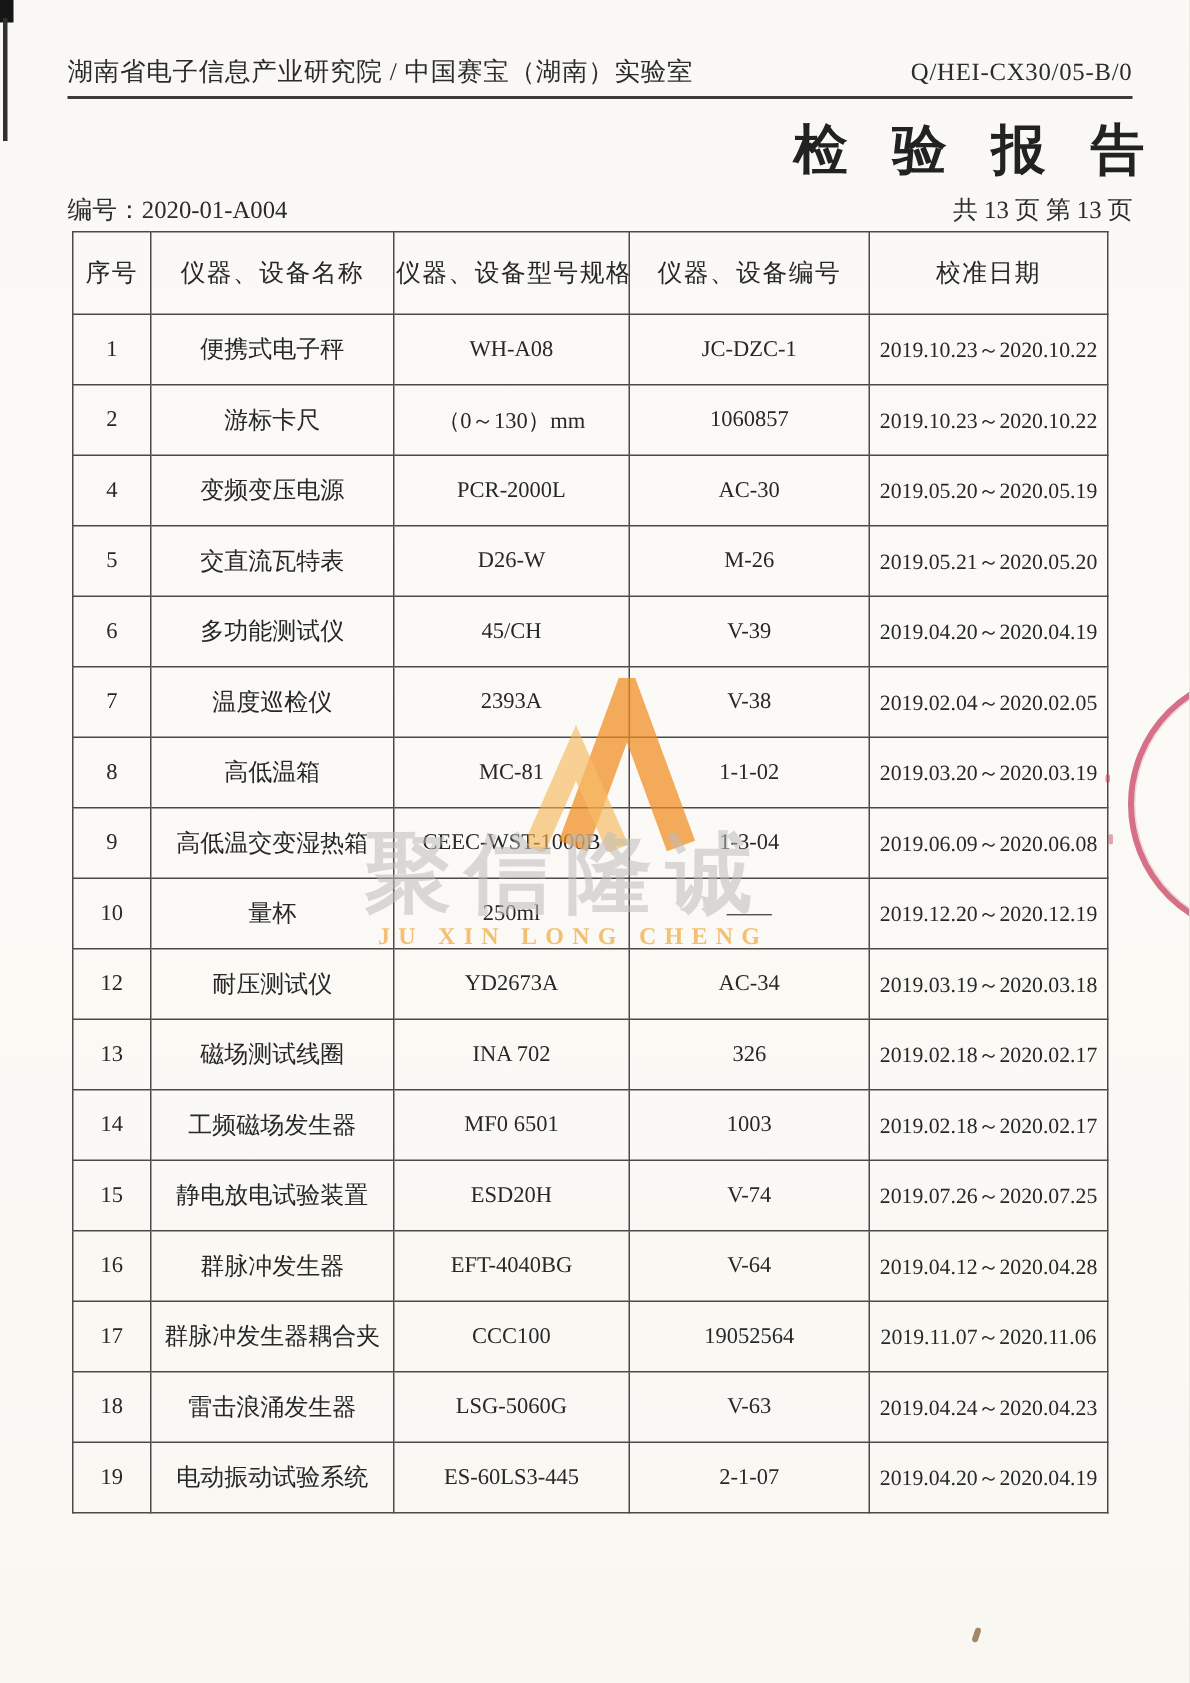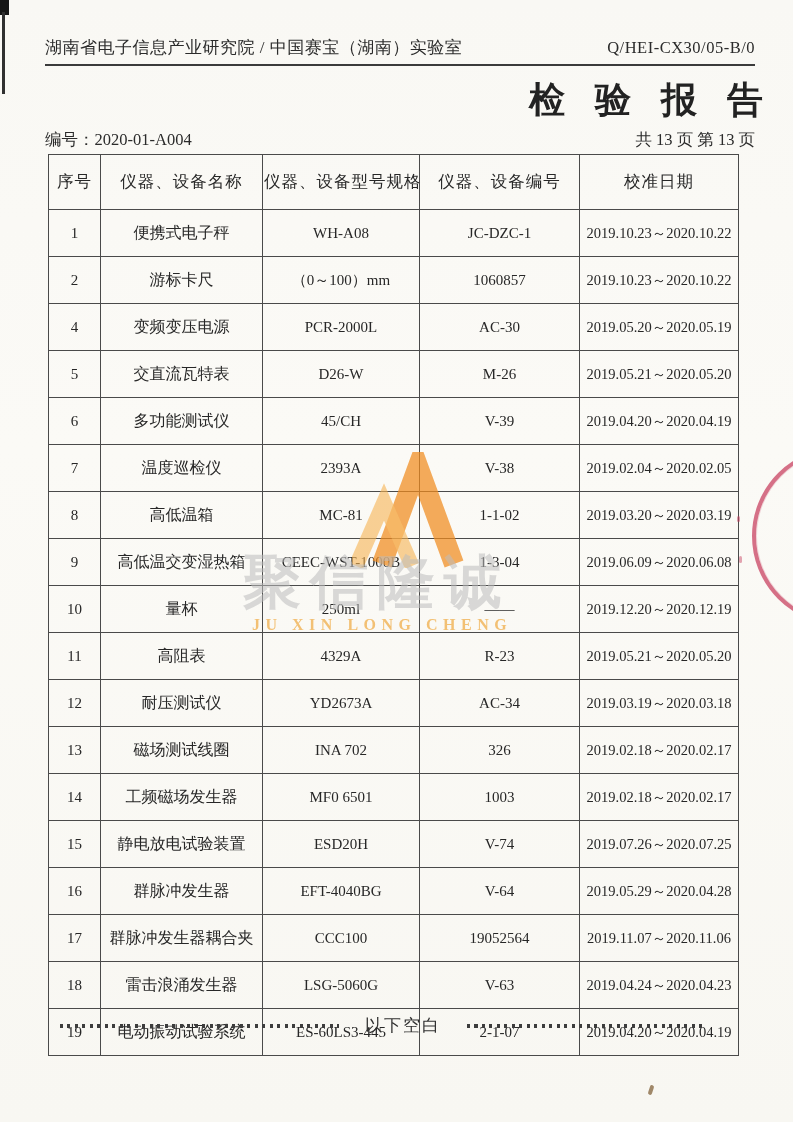--- a/index.html
+++ b/index.html
@@ -104,21 +104,21 @@
         <tr>
           <td class="c-serial">1</td>
           <td class="c-name">便携式电子秤</td>
           <td class="c-model">WH-A08</td>
           <td class="c-no">JC-DZC-1</td>
           <td class="c-date">2019.10.23～2020.10.22</td>
         </tr>
         <tr>
           <td class="c-serial">2</td>
           <td class="c-name">游标卡尺</td>
-          <td class="c-model">（0～100）mm</td>
+          <td class="c-model">（0～130）mm</td>
           <td class="c-no">1060857</td>
           <td class="c-date">2019.10.23～2020.10.22</td>
         </tr>
         <tr>
           <td class="c-serial">4</td>
           <td class="c-name">变频变压电源</td>
           <td class="c-model">PCR-2000L</td>
           <td class="c-no">AC-30</td>
           <td class="c-date">2019.05.20～2020.05.19</td>
         </tr>
@@ -158,27 +158,20 @@
           <td class="c-date">2019.06.09～2020.06.08</td>
         </tr>
         <tr>
           <td class="c-serial">10</td>
           <td class="c-name">量杯</td>
           <td class="c-model">250ml</td>
           <td class="c-no">——</td>
           <td class="c-date">2019.12.20～2020.12.19</td>
         </tr>
         <tr>
-          <td class="c-serial">11</td>
-          <td class="c-name">高阻表</td>
-          <td class="c-model">4329A</td>
-          <td class="c-no">R-23</td>
-          <td class="c-date">2019.05.21～2020.05.20</td>
-        </tr>
-        <tr>
           <td class="c-serial">12</td>
           <td class="c-name">耐压测试仪</td>
           <td class="c-model">YD2673A</td>
           <td class="c-no">AC-34</td>
           <td class="c-date">2019.03.19～2020.03.18</td>
         </tr>
         <tr>
           <td class="c-serial">13</td>
           <td class="c-name">磁场测试线圈</td>
           <td class="c-model">INA 702</td>
@@ -197,21 +190,21 @@
           <td class="c-name">静电放电试验装置</td>
           <td class="c-model">ESD20H</td>
           <td class="c-no">V-74</td>
           <td class="c-date">2019.07.26～2020.07.25</td>
         </tr>
         <tr>
           <td class="c-serial">16</td>
           <td class="c-name">群脉冲发生器</td>
           <td class="c-model">EFT-4040BG</td>
           <td class="c-no">V-64</td>
-          <td class="c-date">2019.05.29～2020.04.28</td>
+          <td class="c-date">2019.04.12～2020.04.28</td>
         </tr>
         <tr>
           <td class="c-serial">17</td>
           <td class="c-name">群脉冲发生器耦合夹</td>
           <td class="c-model">CCC100</td>
           <td class="c-no">19052564</td>
           <td class="c-date">2019.11.07～2020.11.06</td>
         </tr>
         <tr>
           <td class="c-serial">18</td>
@@ -234,20 +227,15 @@
     <path d="M30 112 L66 14 L102 112" fill="none" stroke="#f08c1e" stroke-width="20" opacity="0.85"></path>
     <path d="M4 114 L32 50 L60 114" fill="none" stroke="#f6b352" stroke-width="15" opacity="0.7"></path>
   </svg>
   <div class="wm-cn">聚信隆诚</div>
   <div class="wm-en">JU XIN LONG CHENG</div>
 
   <div class="stamp"></div>
   <div class="stamp-speck1"></div>
   <div class="stamp-speck2"></div>
 
-  <div class="blank-line">
-    <div class="dots dots-left"></div>
-    <span class="blank-text">以下空白</span>
-    <div class="dots dots-right"></div>
-  </div>
 
   <div class="scan-speck"></div>
 </div>
 
 </body></html>

